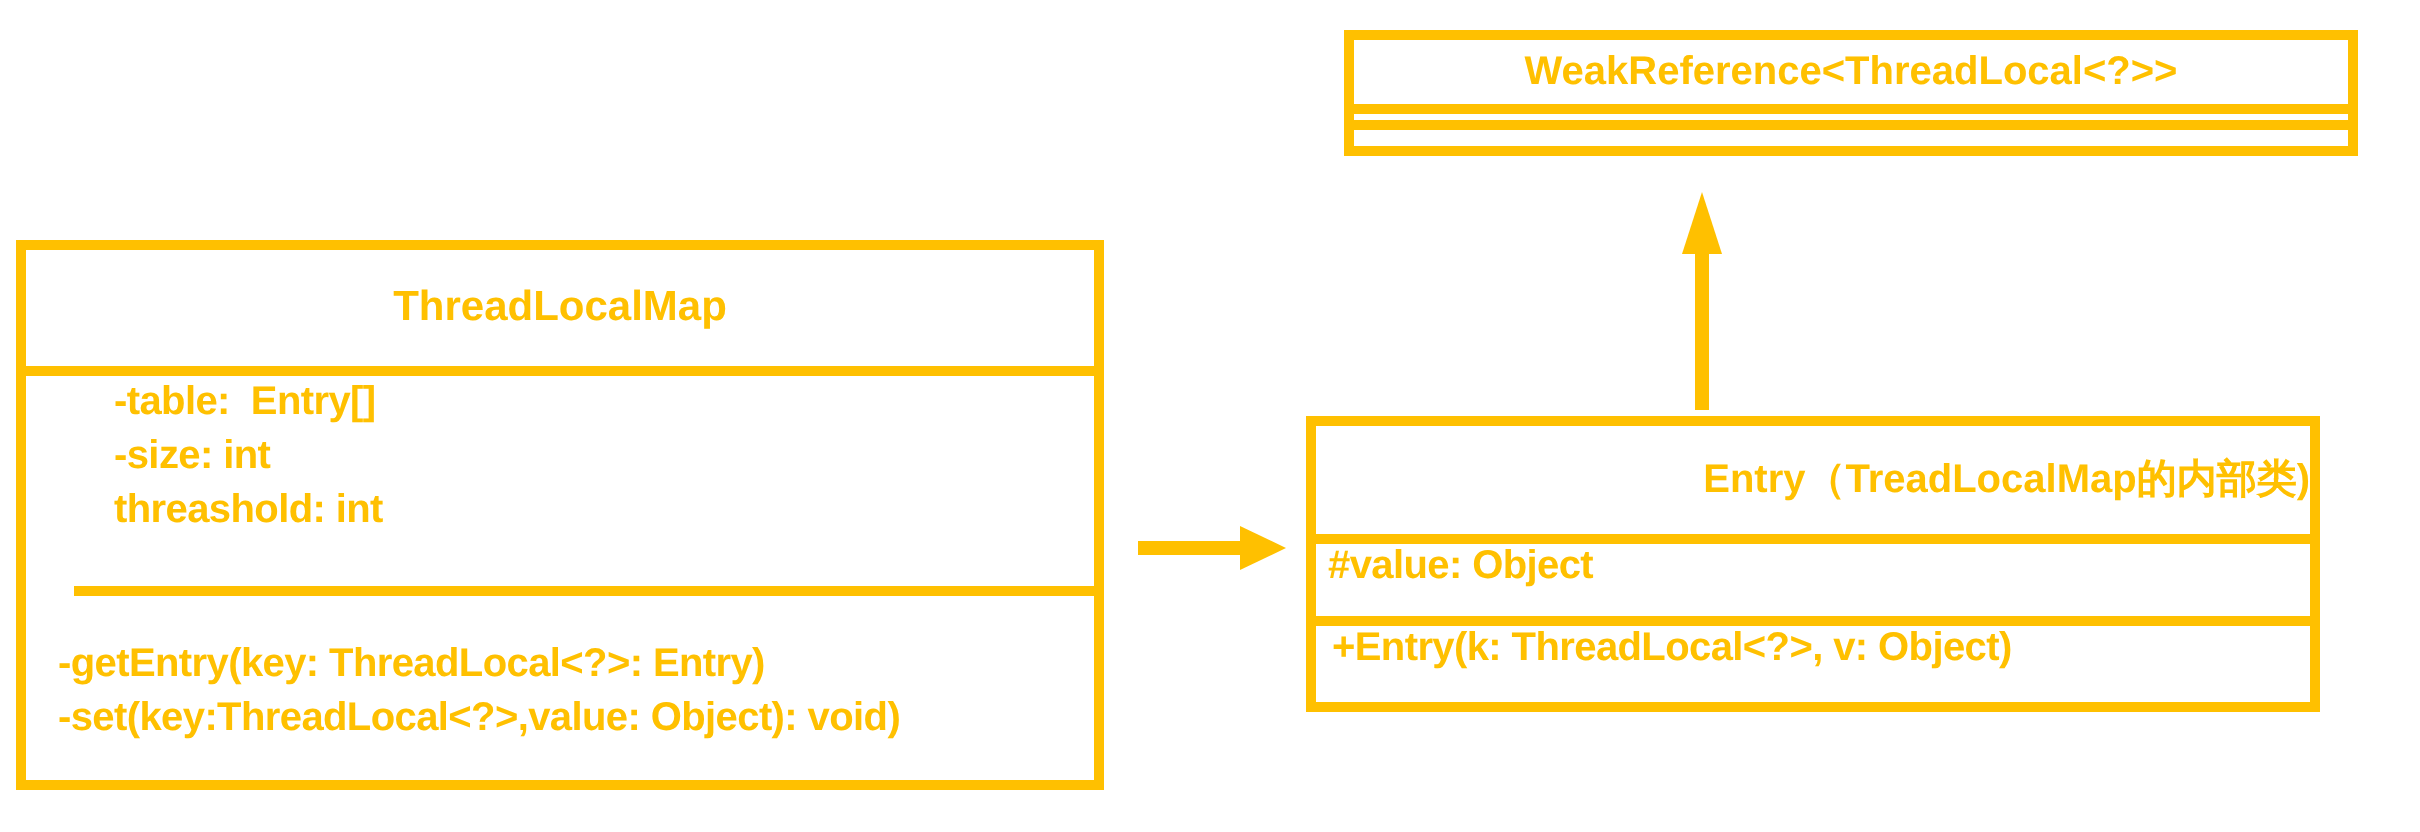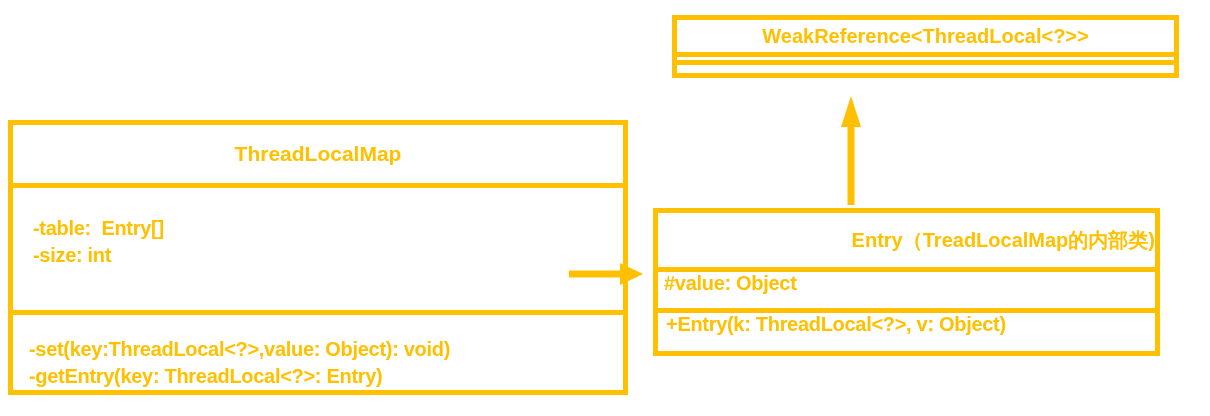--- a/index.html
+++ b/index.html
@@ -36,23 +36,23 @@
   .class-title {
     text-align: center;
     white-space: pre;
   }
   .text-line {
     white-space: pre;
     letter-spacing: -0.3px;
   }
 
   
-  #box-tlm { left: 8px; top: 120px; width: 620px; height: 275px; }
+  #box-tlm { left: 8px; top: 120px; width: 544px; height: 275px; }
   #box-tlm .class-title { height: 58px; line-height: 58px; font-size: 21px; }
-  #box-tlm .fields { height: 105px; padding: 27px 0 0 20px; font-size: 20px; line-height: 27px; }
+  #box-tlm .fields { height: 105px; padding: 0 0 0 20px; font-size: 20px; line-height: 27px; margin-left: 24px; }
   #box-tlm .methods { padding: 21px 0 0 16px; font-size: 20px; line-height: 27px; }
 
   
   #box-weakref { left: 653px; top: 15px; width: 507px; height: 63px; margin-left: 19px; }
   #box-weakref .class-title { height: 32px; line-height: 32px; font-size: 20px; }
   #box-weakref .empty-row-1 { height: 14px; }
   #box-weakref .empty-row-2 { min-height: 8px; }
 
   
   #box-entry { left: 653px; top: 208px; width: 507px; height: 148px; }
@@ -71,24 +71,25 @@
 </head>
 <body>
 
 <div class="canvas">
 
   <section class="uml-box" id="box-tlm">
     <header class="compartment class-title">ThreadLocalMap</header>
     <div class="compartment fields">
       <div class="text-line">-table:  Entry[]</div>
       <div class="text-line">-size: int</div>
+      <div class="text-line">threashold: int</div>
     </div>
     <div class="compartment methods">
+      <div class="text-line">-getEntry(key: ThreadLocal&lt;?&gt;: Entry)</div>
       <div class="text-line">-set(key:ThreadLocal&lt;?&gt;,value: Object): void)</div>
-      <div class="text-line">-getEntry(key: ThreadLocal&lt;?&gt;: Entry)</div>
     </div>
   </section>
 
   <section class="uml-box" id="box-weakref">
     <header class="compartment class-title">WeakReference&lt;ThreadLocal&lt;?&gt;&gt;</header>
     <div class="compartment empty-row-1"></div>
     <div class="compartment empty-row-2"></div>
   </section>
 
   <section class="uml-box" id="box-entry">

